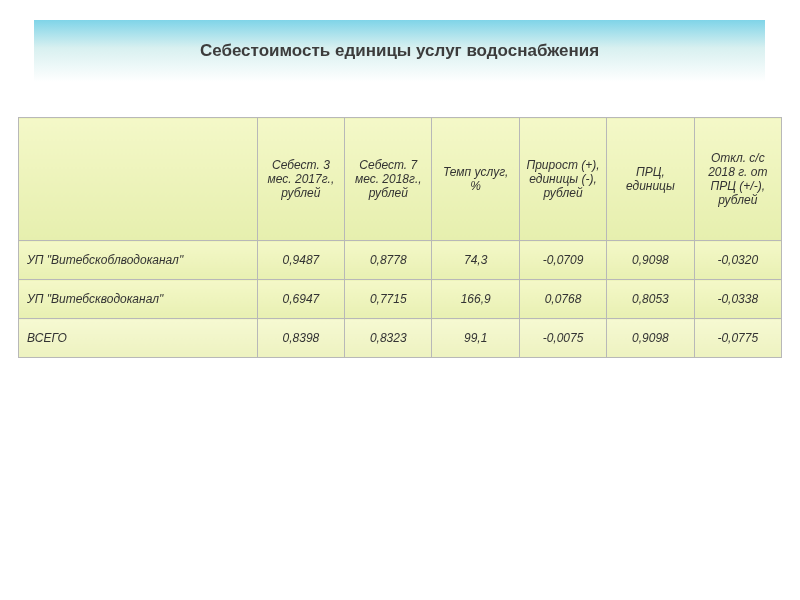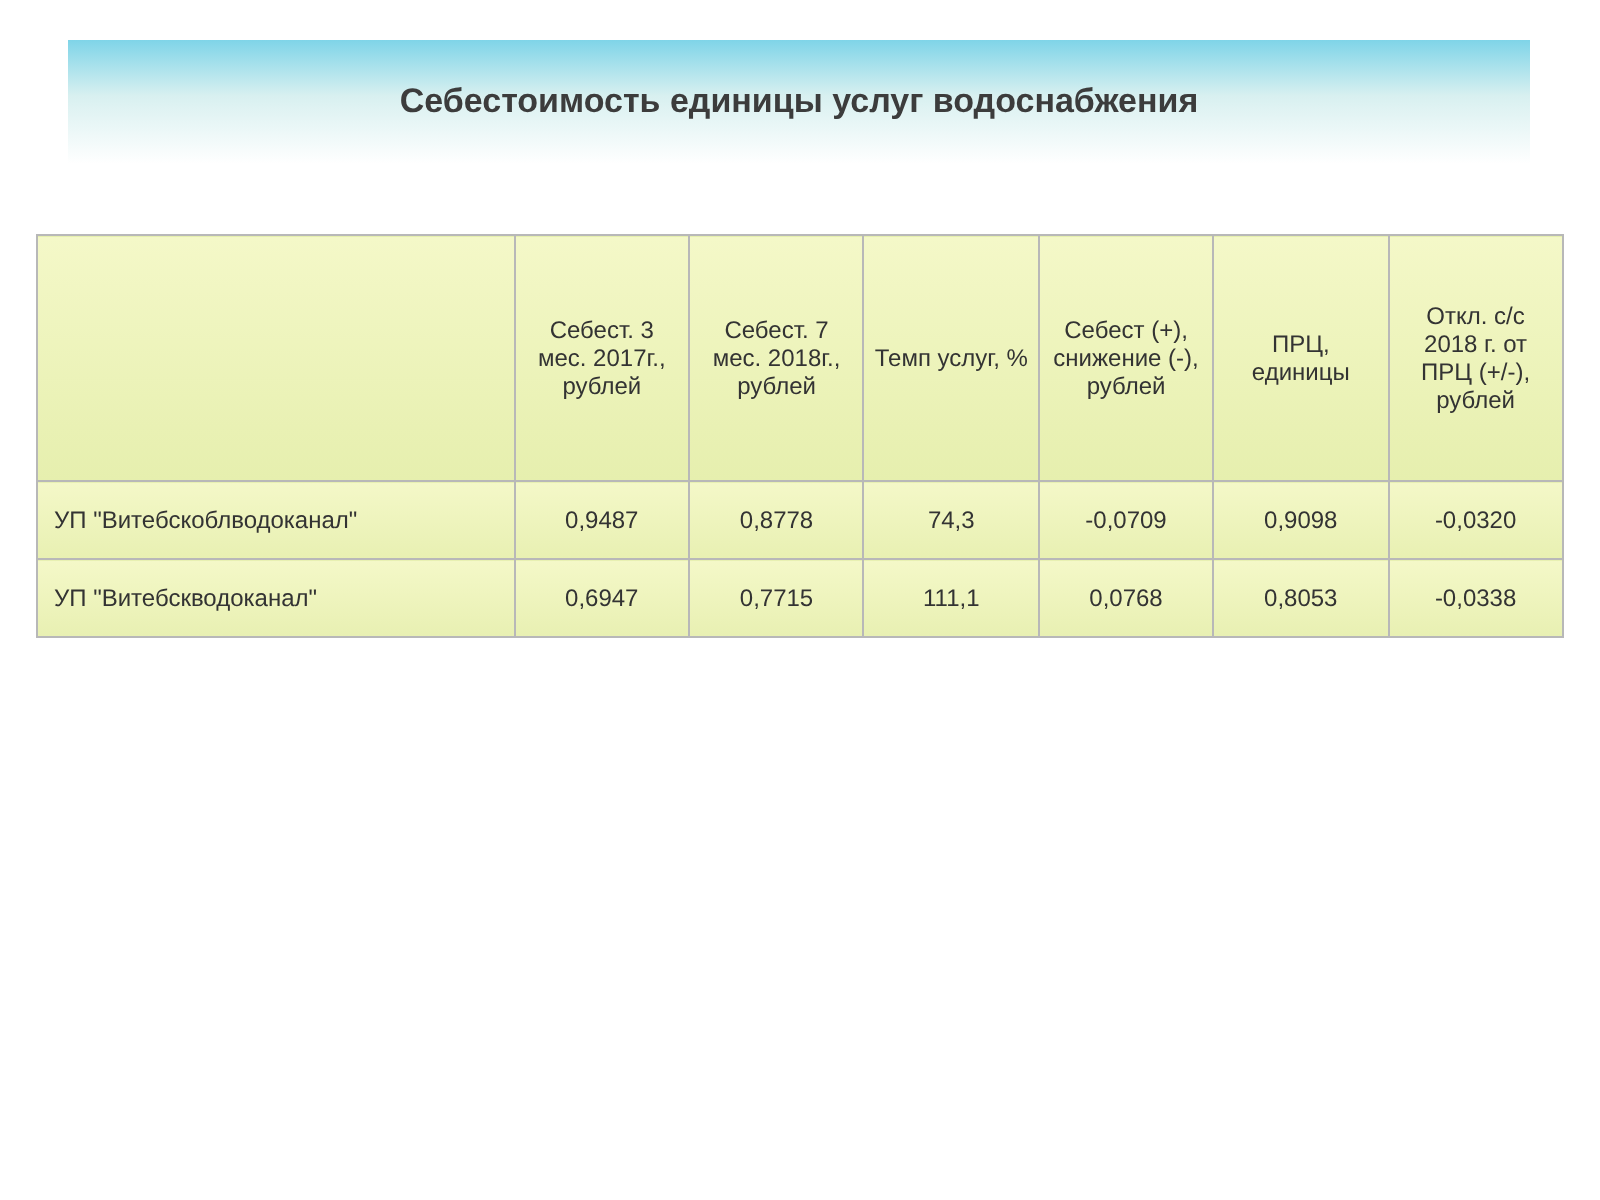--- a/index.html
+++ b/index.html
@@ -20,20 +20,21 @@
     justify-content: center;
     text-align: center;
   }
   .title-text {
     font-size: 17px;
     font-weight: bold;
     color: #3c3c3c;
   }
   .table-wrap {
     margin: 35px 18px 0 18px;
+    font-style: italic;
   }
   table {
     border-collapse: collapse;
     width: 100%;
     table-layout: fixed;
   }
   th, td {
     border: 1px solid #b8b8b8;
     font-size: 12px;
     color: #333;
@@ -74,39 +75,48 @@
 </div>
 
 <div class="table-wrap">
   <table>
     <thead>
       <tr>
         <th class="row-label-col"></th>
         <th class="data-col">Себест. 3 мес. 2017г., рублей</th>
         <th class="data-col">Себест. 7 мес. 2018г., рублей</th>
         <th class="data-col">Темп услуг, %</th>
-        <th class="data-col">Себест (+), снижение (-), рублей</th>
+        <th class="data-col">Прирост (+), единицы (-), рублей</th>
         <th class="data-col">ПРЦ, единицы</th>
         <th class="data-col">Откл. с/с 2018 г. от ПРЦ (+/-), рублей</th>
       </tr>
     </thead>
     <tbody>
       <tr>
         <td class="row-label">УП "Витебскоблводоканал"</td>
         <td>0,9487</td>
         <td>0,8778</td>
         <td>74,3</td>
         <td>-0,0709</td>
         <td>0,9098</td>
         <td>-0,0320</td>
       </tr>
       <tr>
         <td class="row-label">УП "Витебскводоканал"</td>
         <td>0,6947</td>
         <td>0,7715</td>
-        <td>111,1</td>
+        <td>166,9</td>
         <td>0,0768</td>
         <td>0,8053</td>
         <td>-0,0338</td>
+      </tr>
+      <tr>
+        <td class="row-label">ВСЕГО</td>
+        <td>0,8398</td>
+        <td>0,8323</td>
+        <td>99,1</td>
+        <td>-0,0075</td>
+        <td>0,9098</td>
+        <td>-0,0775</td>
       </tr>
     </tbody>
   </table>
 </div>
 
 </body></html>

